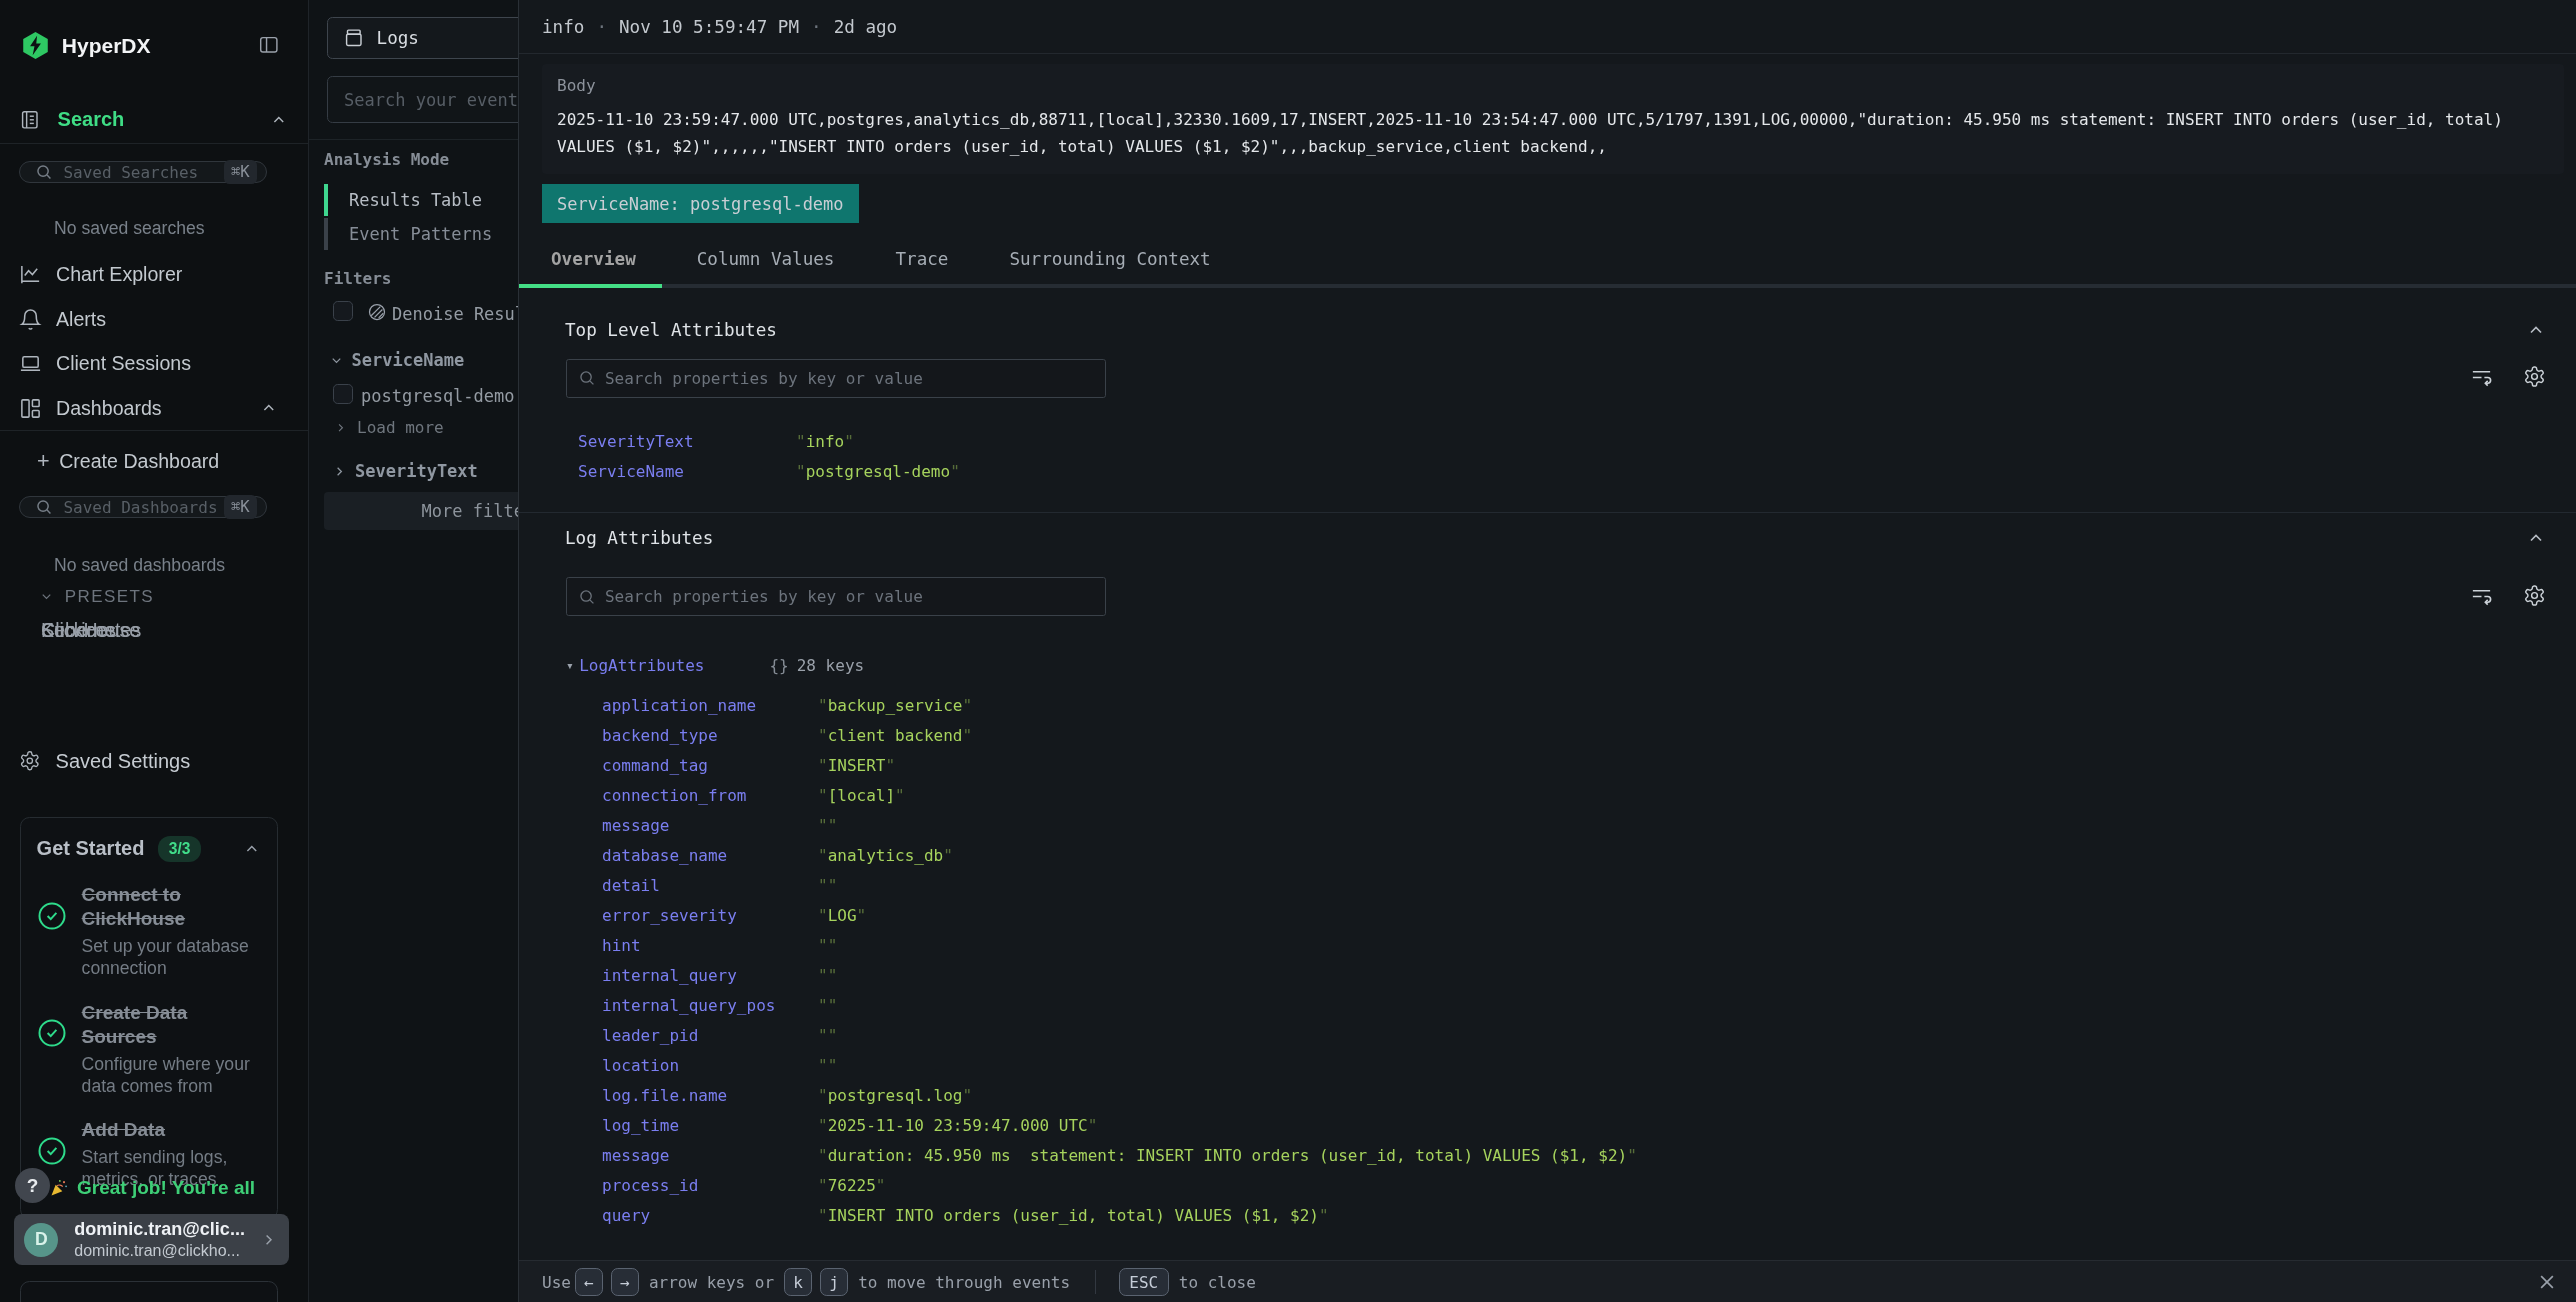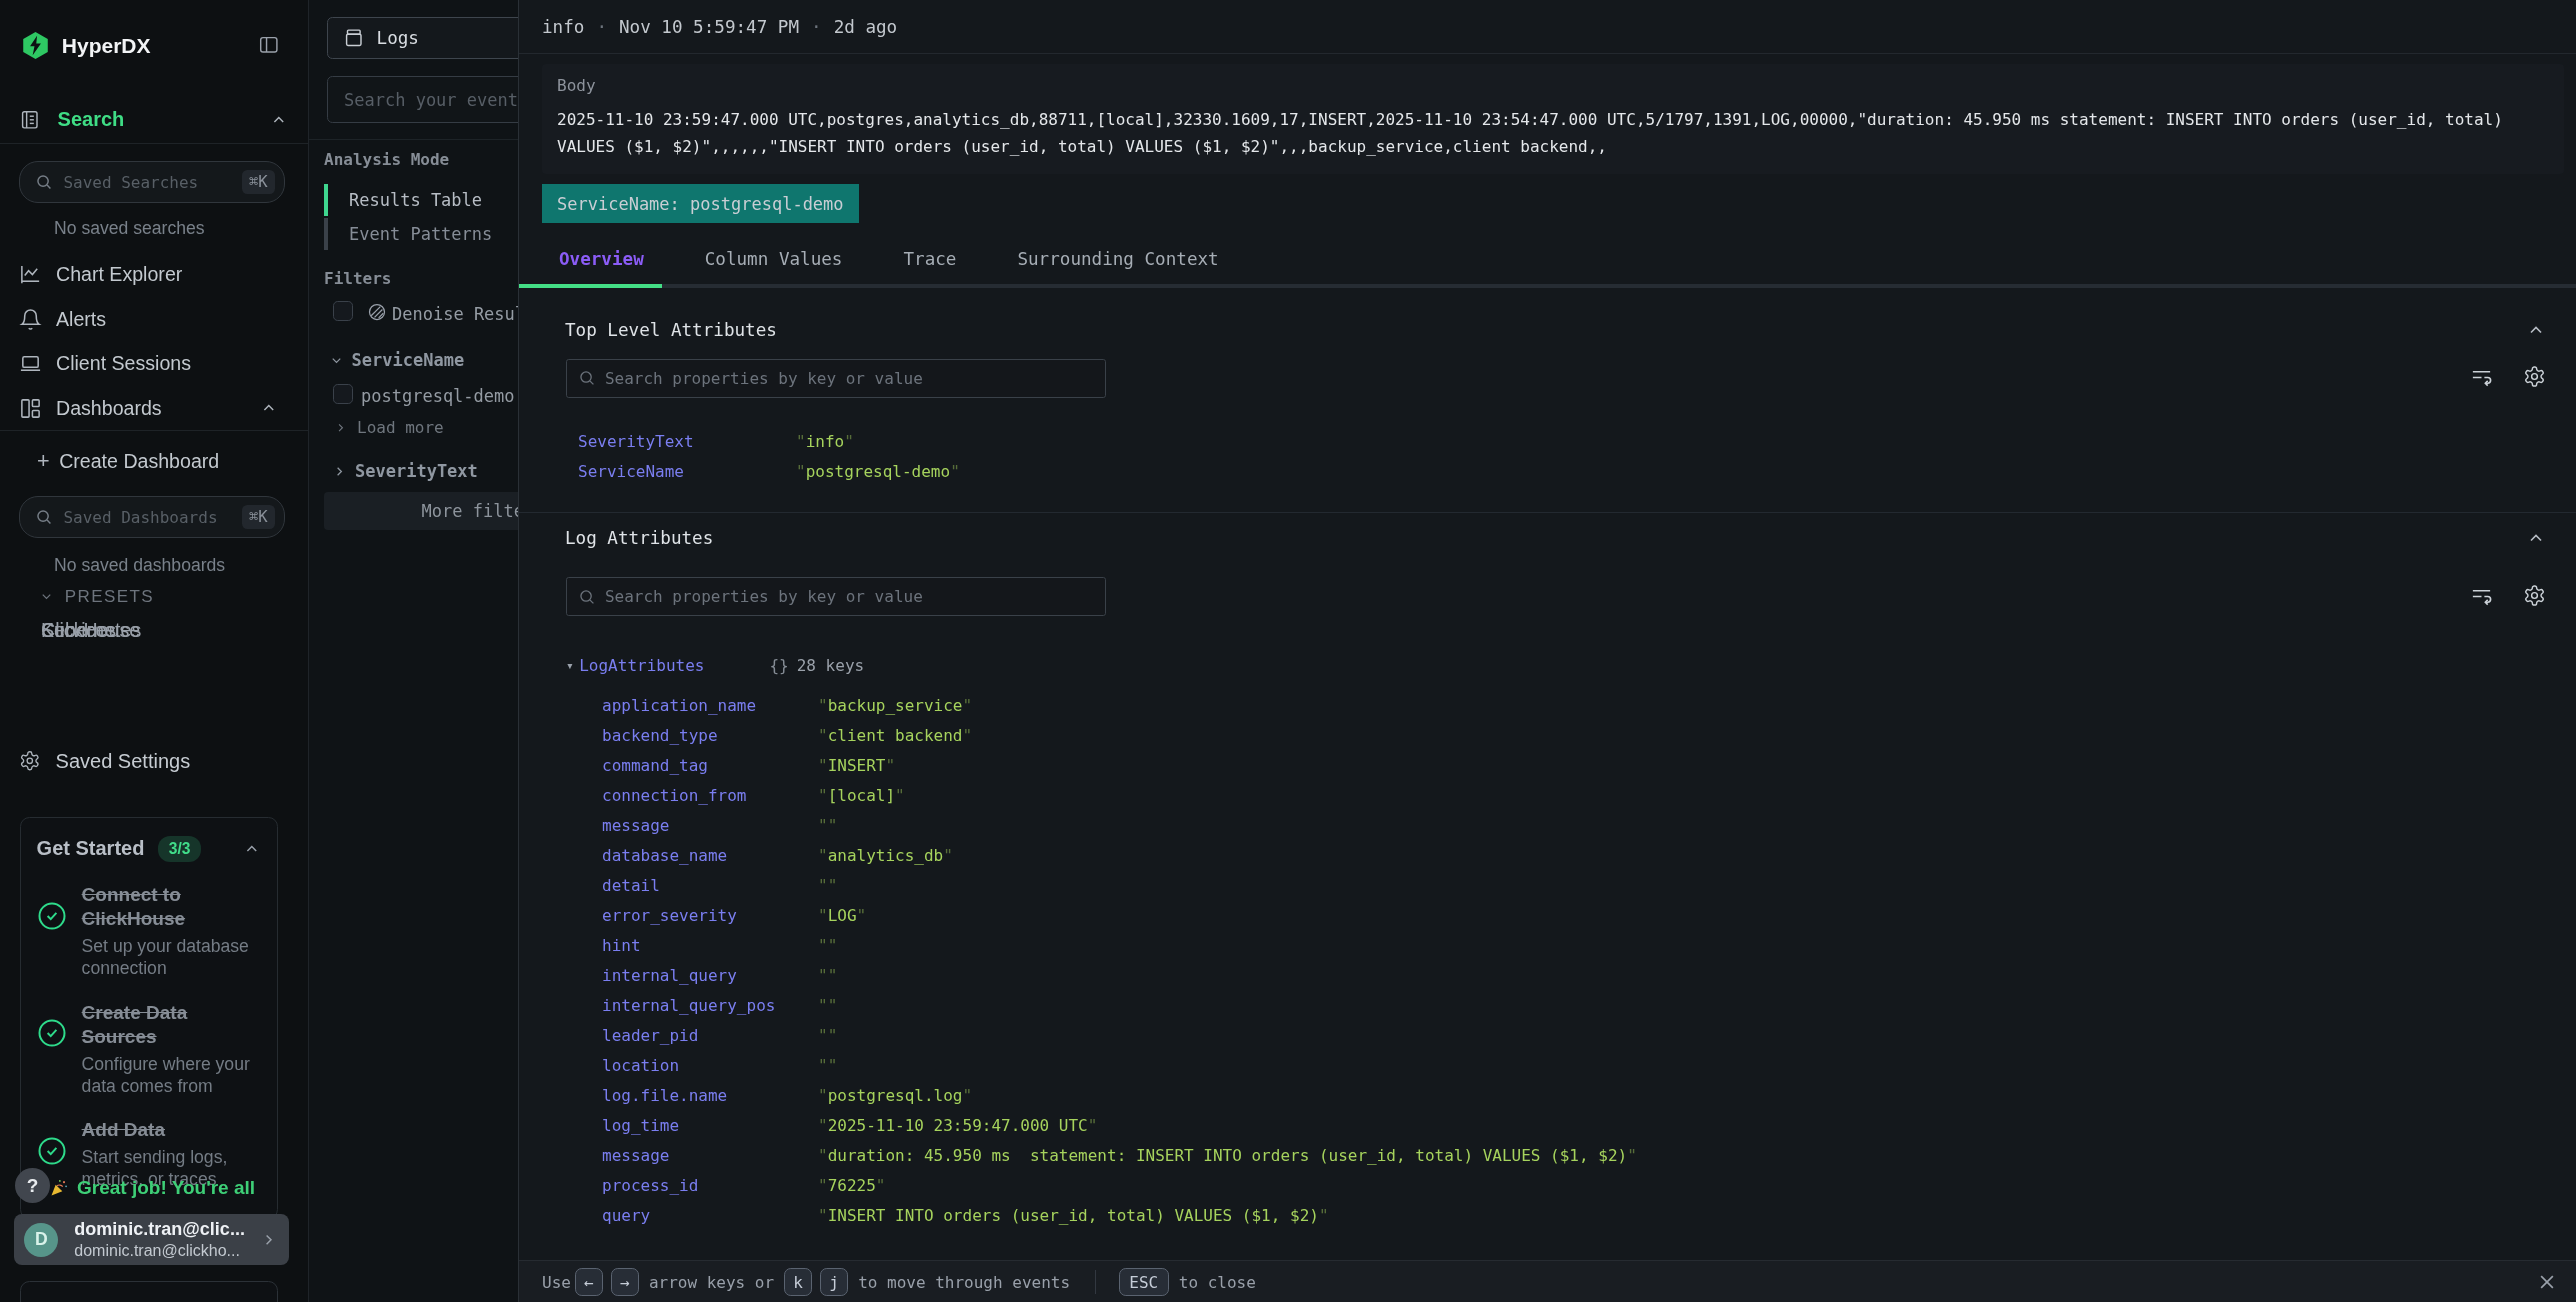--- a/index.html
+++ b/index.html
@@ -13,21 +13,21 @@
   .logo-mark { width:31px; height:31px; }
   .brand { margin-left:10.8px; font-family:Liberation Sans, sans-serif; font-weight:bold; font-size:21px; color:#f2f4f6; }
   .panel-toggle { position:absolute; right:8px; top:4px; color:#9aa1ab; }
 
   .side-sec-head { position:absolute; left:19px; right:20px; height:27px; display:flex; align-items:center; }
   .side-sec-head .lbl { margin-left:17px; font-size:20px; font-weight:bold; }
   .side-sec-head .chev { margin-left:auto; color:#aeb5bd; }
   .green { color:#3fdd85; }
   .side-div { position:absolute; left:0; right:0; height:0.7px; background:#1e2327; }
 
-  .pill { position:absolute; left:19px; right:23px; height:42px; border:0.7px solid #30363c; background:#14181b;
+  .pill { position:absolute; left:19px; right:41px; height:22px; border:0.7px solid #30363c; background:#14181b;
           border-radius:19px; display:flex; align-items:center; padding:0 9.5px 0 15px; }
   .pill .ph { margin-left:10.8px; font-family:"DejaVu Sans Mono", monospace; font-size:16px; color:#585f66;
               background:transparent; border:none; outline:none; flex:1; min-width:0; }
   .pill .ph::placeholder{ color:#585f66; }
   .kbd-badge { font-family:"DejaVu Sans Mono", monospace; font-size:15.6px; color:#8a919a; background:#22272d;
                border-radius:5.4px; padding:3.4px 6.8px; }
   .empty-note { position:absolute; left:54px; font-size:17.6px; color:#79818a; }
 
   .nav-item { position:absolute; left:0; right:0; height:42px; display:flex; align-items:center; padding-left:19px; cursor:pointer; }
   .nav-item .ico { width:23px; color:#aeb5bd; display:flex; }
@@ -113,21 +113,21 @@
   .body-card { position:absolute; top:64px; left:23px; right:12px; height:110px; background:#171b20;
                border-radius:4px; padding:12px 15px; }
   .body-label { font-family:"DejaVu Sans Mono", monospace; font-size:16px; color:#8d939c; }
   .body-text { margin-top:10.8px; font-family:"DejaVu Sans Mono", monospace; font-size:16px; line-height:27px;
                color:#e4e7ea; white-space:pre-wrap; overflow:hidden; max-height:57px; }
   .service-tag { position:absolute; top:184px; left:23px; height:39px; background:#0f766e; display:flex;
                  align-items:center; padding:0 15px; font-family:"DejaVu Sans Mono", monospace; font-size:17px; color:#c9ced4; }
   .tabstrip { position:absolute; top:246px; left:0; right:0; height:42px; border-bottom:4px solid #262c33; }
   .tabs { display:flex; gap:61px; padding-left:32px; height:100%; align-items:flex-end; }
   .tab { font-family:"DejaVu Sans Mono", monospace; font-size:17.6px; color:#a6adb5; padding-bottom:15px; cursor:pointer; }
-  .tab.active { color:#8b5cf6; font-weight:bold;margin-left:8px; }
+  .tab.active { color:#a3a3a3; font-weight:bold; }
   .tab-underline { position:absolute; left:0; bottom:-4px; width:143px; height:4px; background:#44de86; }
 
   .content { position:absolute; top:292px; left:0; right:0; bottom:43px; overflow:hidden; }
   .sec-head { position:relative; margin-top:23px; height:30px; display:flex; align-items:center; padding:0 30px 0 46px; }
   .sec-title { font-family:"DejaVu Sans Mono", monospace; font-size:17.6px; color:#dfe3e7; }
   .sec-head .chev { margin-left:auto; color:#b7bdc5; }
   .search-row { position:relative; margin:13.5px 30px 0 47px; height:41px; }
   .prop-search { width:540px; height:39px; border:0.7px solid #3a4149; border-radius:2.7px; background:#14171b;
                  display:flex; align-items:center; padding:0 10.8px; }
   .prop-search input { flex:1; background:transparent; border:none; outline:none;

